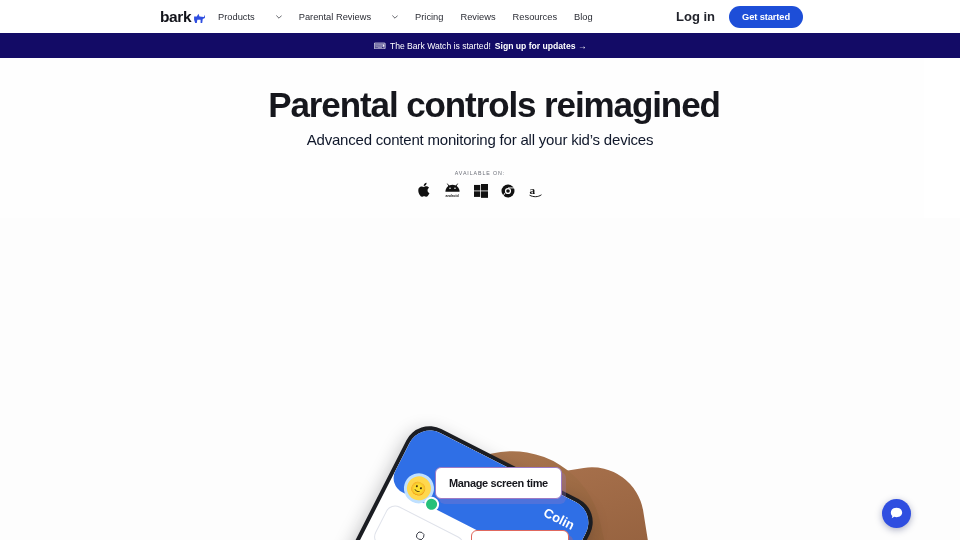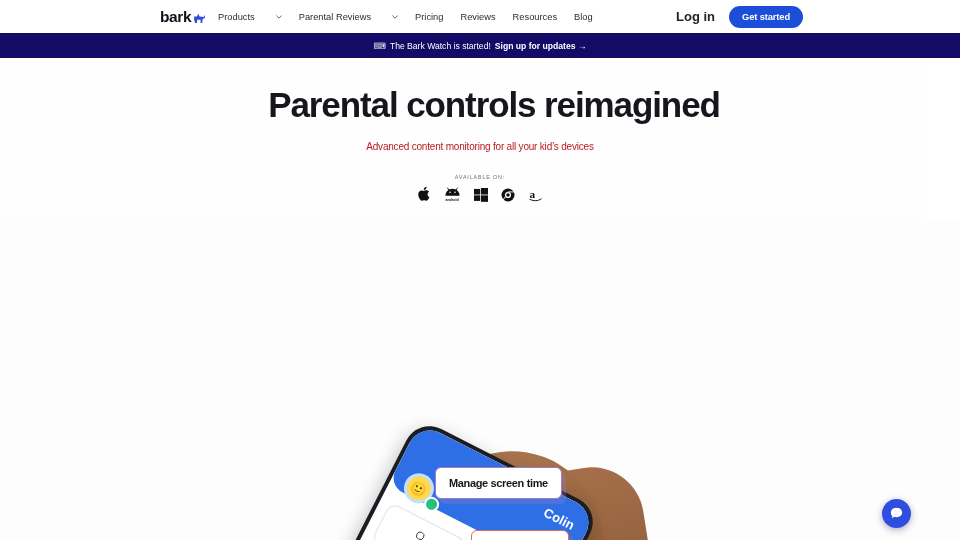--- a/index.html
+++ b/index.html
@@ -42,21 +42,21 @@
   }
   .banner-emoji { font-size: 8.6px; opacity: .95; }
   .banner-cta { font-weight: 700; color: #fff; text-decoration: none; cursor: pointer; }
 
   
   .hero { position: absolute; top: 58px; left: 0; width: 960px; text-align: center; }
   .hero-title {
     margin-top: 28px; font-size: 35px; font-weight: 700; color: #16171d;
     letter-spacing: -1.1px; line-height: 1.1; padding-left: 28px;
   }
-  .hero-sub { margin-top: 16px; font-size: 10px; color: #b91c1c; letter-spacing: -0.2px; }
+  .hero-sub { margin-top: 6px; font-size: 15px; color: #0f172a; letter-spacing: -0.2px; }
 
   .avail { margin-top: 22px; }
   .avail-label {
     font-size: 5.3px; letter-spacing: 0.9px; color: #6a6d77; text-transform: uppercase;
   }
   .avail-icons {
     margin-top: 6px; display: flex; align-items: flex-end; justify-content: center; gap: 13px;
   }
   .avail-icons svg { display: block; }
 

